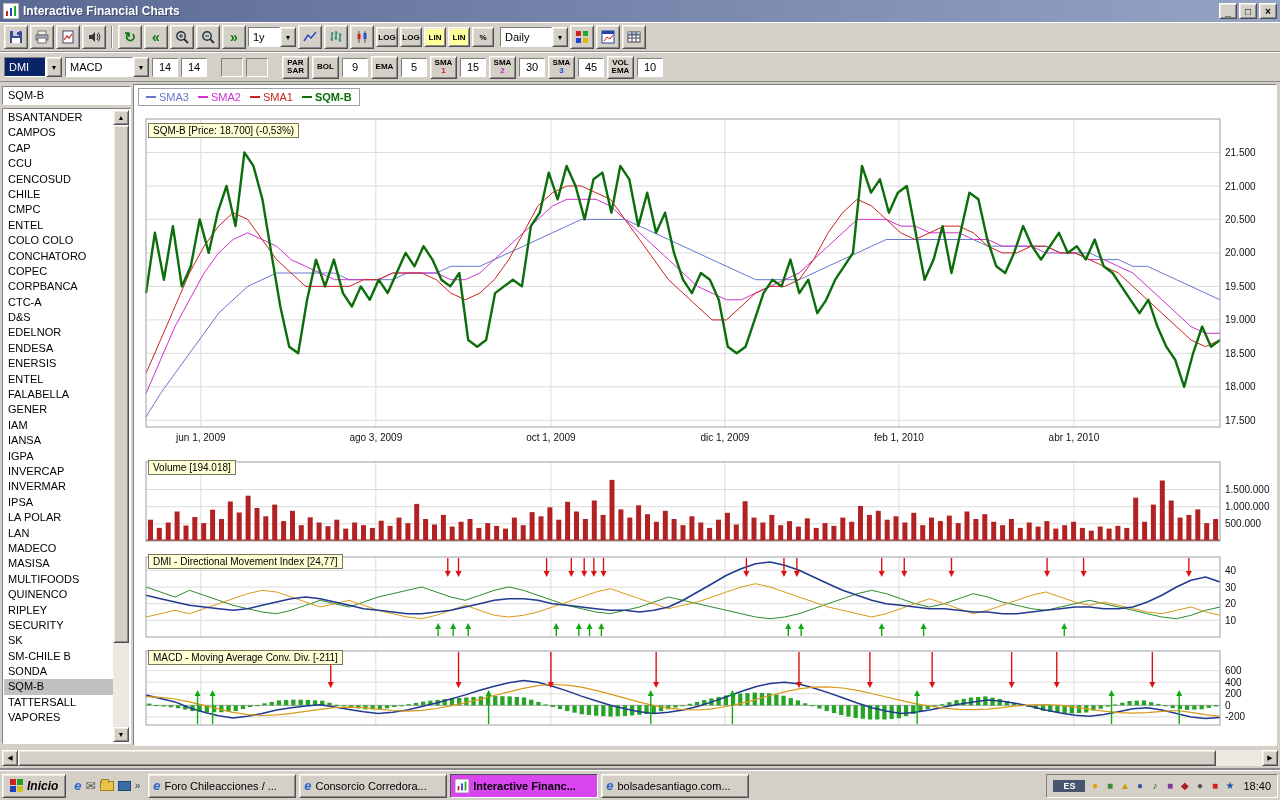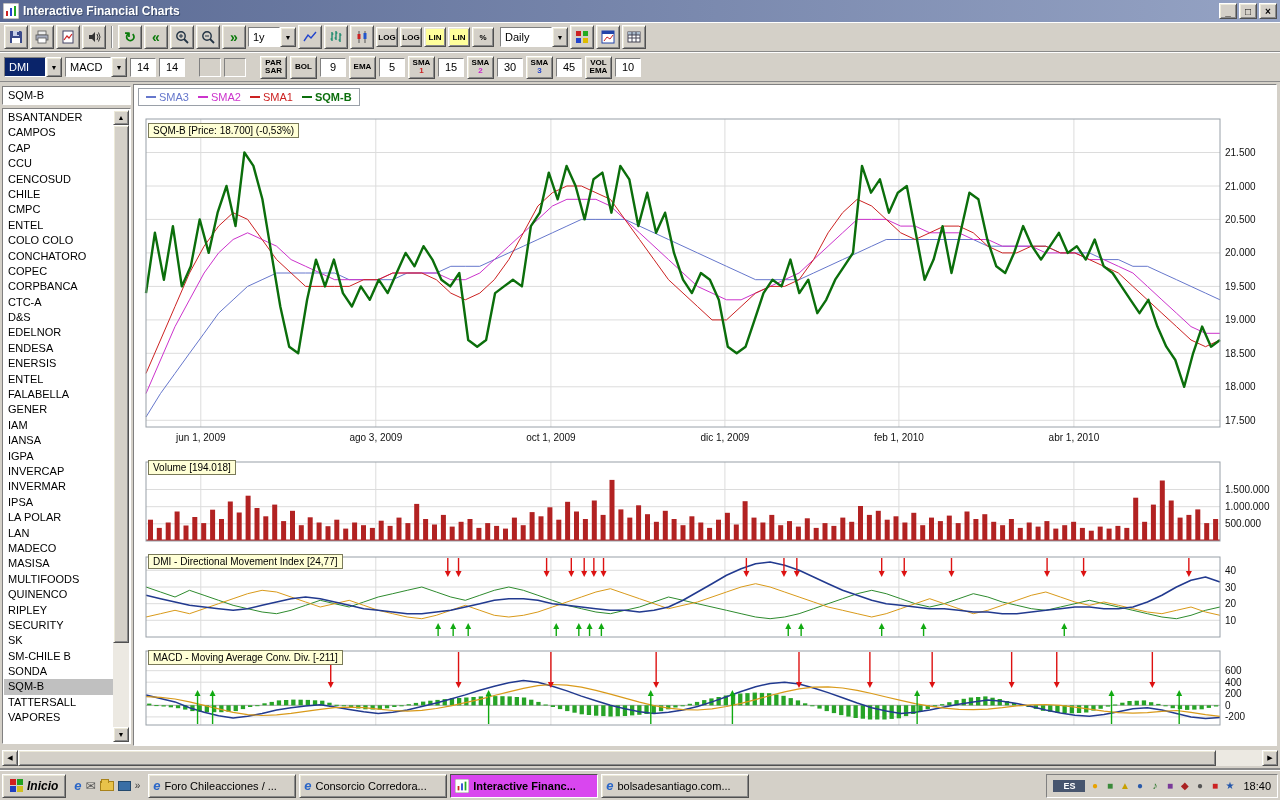--- a/index.html
+++ b/index.html
@@ -212,21 +212,21 @@
       </svg>
     </button>
 </div>
 
 <div class="toolbar2">
   <div class="combo">
     <div class="combo-val hl" style="width:42px">DMI</div>
     <div class="combo-dd raised">▼</div>
   </div>
   <div class="combo">
-    <div class="combo-val" style="width:46px">MACD</div>
+    <div class="combo-val" style="width:68px">MACD</div>
     <div class="combo-dd raised">▼</div>
   </div>
   <input class="nfield" value="14" style="">
   <input class="nfield" value="14" style="">
   <span style="width:8px"></span>
   <input class="nfield off" style="">
   <input class="nfield off" style="">
   <span style="width:8px"></span>
   <button class="ibtn raised">
       <span>PAR</span>

